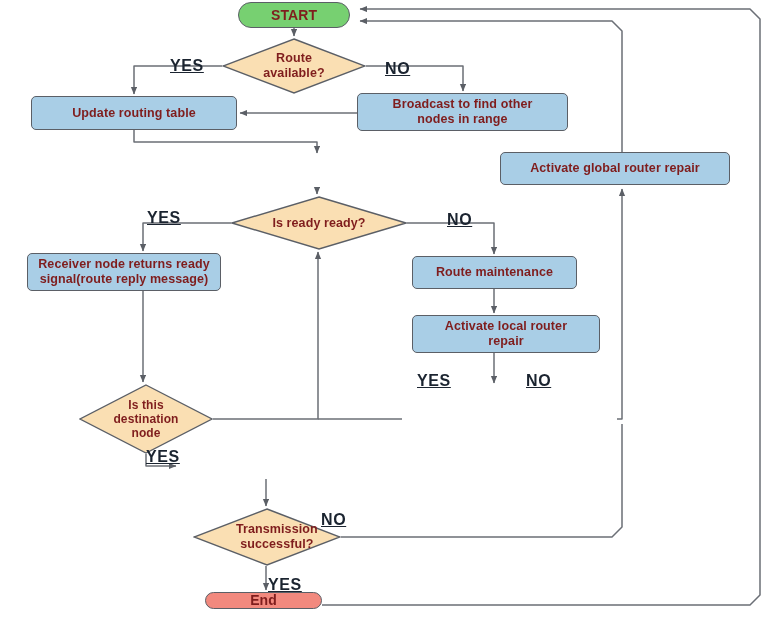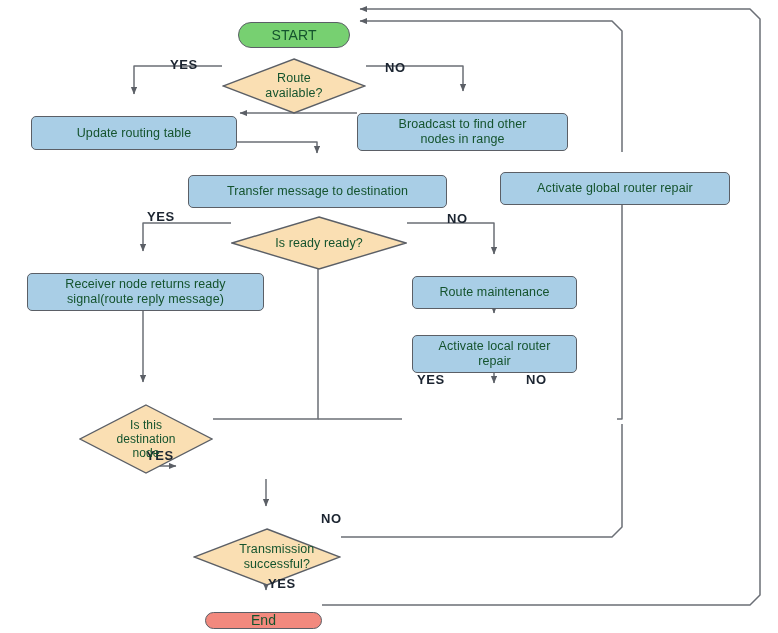--- a/index.html
+++ b/index.html
@@ -24,25 +24,24 @@
     width: 778px;
     height: 633px;
   }
   .node {
     position: absolute;
     box-sizing: border-box;
     display: flex;
     align-items: center;
     justify-content: center;
     text-align: center;
-    color: #14532d;
-    font-weight: 400;
+    color: #7f1d1d;
+    font-weight: 700;
     letter-spacing: 0.1px;
     line-height: 1.18;
-    margin-top: 20px;
   }
   .node-process {
     background: #a9cee6;
     border: 1.4px solid #5b5f66;
     border-radius: 5px;
     font-size: 12.5px;
     padding: 2px 6px;
   }
   .node-terminator {
     border: 1.6px solid #5b5f66;
@@ -68,25 +67,26 @@
     height: 100%;
   }
   .decision-text {
     position: relative;
     z-index: 2;
     width: 84%;
     padding: 0 2px;
   }
   .edge-label {
     position: absolute;
-    font-size: 13px;
+    font-size: 16px;
     font-weight: 700;
     color: #1b2430;
     letter-spacing: 0.6px;
     white-space: nowrap;
+    text-decoration: underline;
   }
 </style>
 </head>
 <body>
 
 <div id="flowchart-canvas">
 
   <svg id="edge-layer" viewBox="0 0 778 633" xmlns="http://www.w3.org/2000/svg">
     <defs>
       <marker id="arrowhead" markerWidth="9" markerHeight="9" refX="7.2" refY="3.2" orient="auto" markerUnits="userSpaceOnUse">
@@ -149,44 +149,41 @@
   </div>
 
   <div class="node node-process" style="left:31px; top:96px; width:206px; height:34px;">
     <span>Update routing table</span>
   </div>
 
   <div class="node node-process" style="left:357px; top:93px; width:211px; height:38px;">
     <span>Broadcast to find other<br>nodes in range</span>
   </div>
 
-  <div class="node node-process" style="left:188px; top:155px; width:259px; height:33px;">
-    <span>Transfer message to destination</span>
-  </div>
 
   <div class="node node-process" style="left:500px; top:152px; width:230px; height:33px;">
     <span>Activate global router repair</span>
   </div>
 
   <div class="node node-decision" style="left:231px; top:196px; width:176px; height:54px;">
     <svg class="diamond-shape" viewBox="0 0 176 54" preserveAspectRatio="none">
       <polygon points="88,1 175,27 88,53 1,27" fill="#fadfb3" stroke="#5b5f66" stroke-width="1.4"></polygon>
     </svg>
     <span class="decision-text">Is ready ready?</span>
   </div>
 
-  <div class="node node-process" style="left:27px; top:253px; width:237px; height:38px;">
+  <div class="node node-process" style="left:27px; top:253px; width:194px; height:38px;">
     <span>Receiver node returns ready<br>signal(route reply message)</span>
   </div>
 
   <div class="node node-process" style="left:412px; top:256px; width:165px; height:33px;">
     <span>Route maintenance</span>
   </div>
 
-  <div class="node node-process" style="left:412px; top:315px; width:165px; height:38px;justify-content:center;">
+  <div class="node node-process" style="left:412px; top:315px; width:188px; height:38px;justify-content:center;">
     <span>Activate local router<br>repair</span>
   </div>
 
 
   <div class="node node-decision" style="left:79px; top:384px; width:134px; height:70px;">
     <svg class="diamond-shape" viewBox="0 0 134 70" preserveAspectRatio="none">
       <polygon points="67,1 133,35 67,69 1,35" fill="#fadfb3" stroke="#5b5f66" stroke-width="1.4"></polygon>
     </svg>
     <span class="decision-text" style="font-size:12px;">Is this<br>destination<br>node</span>
   </div>

